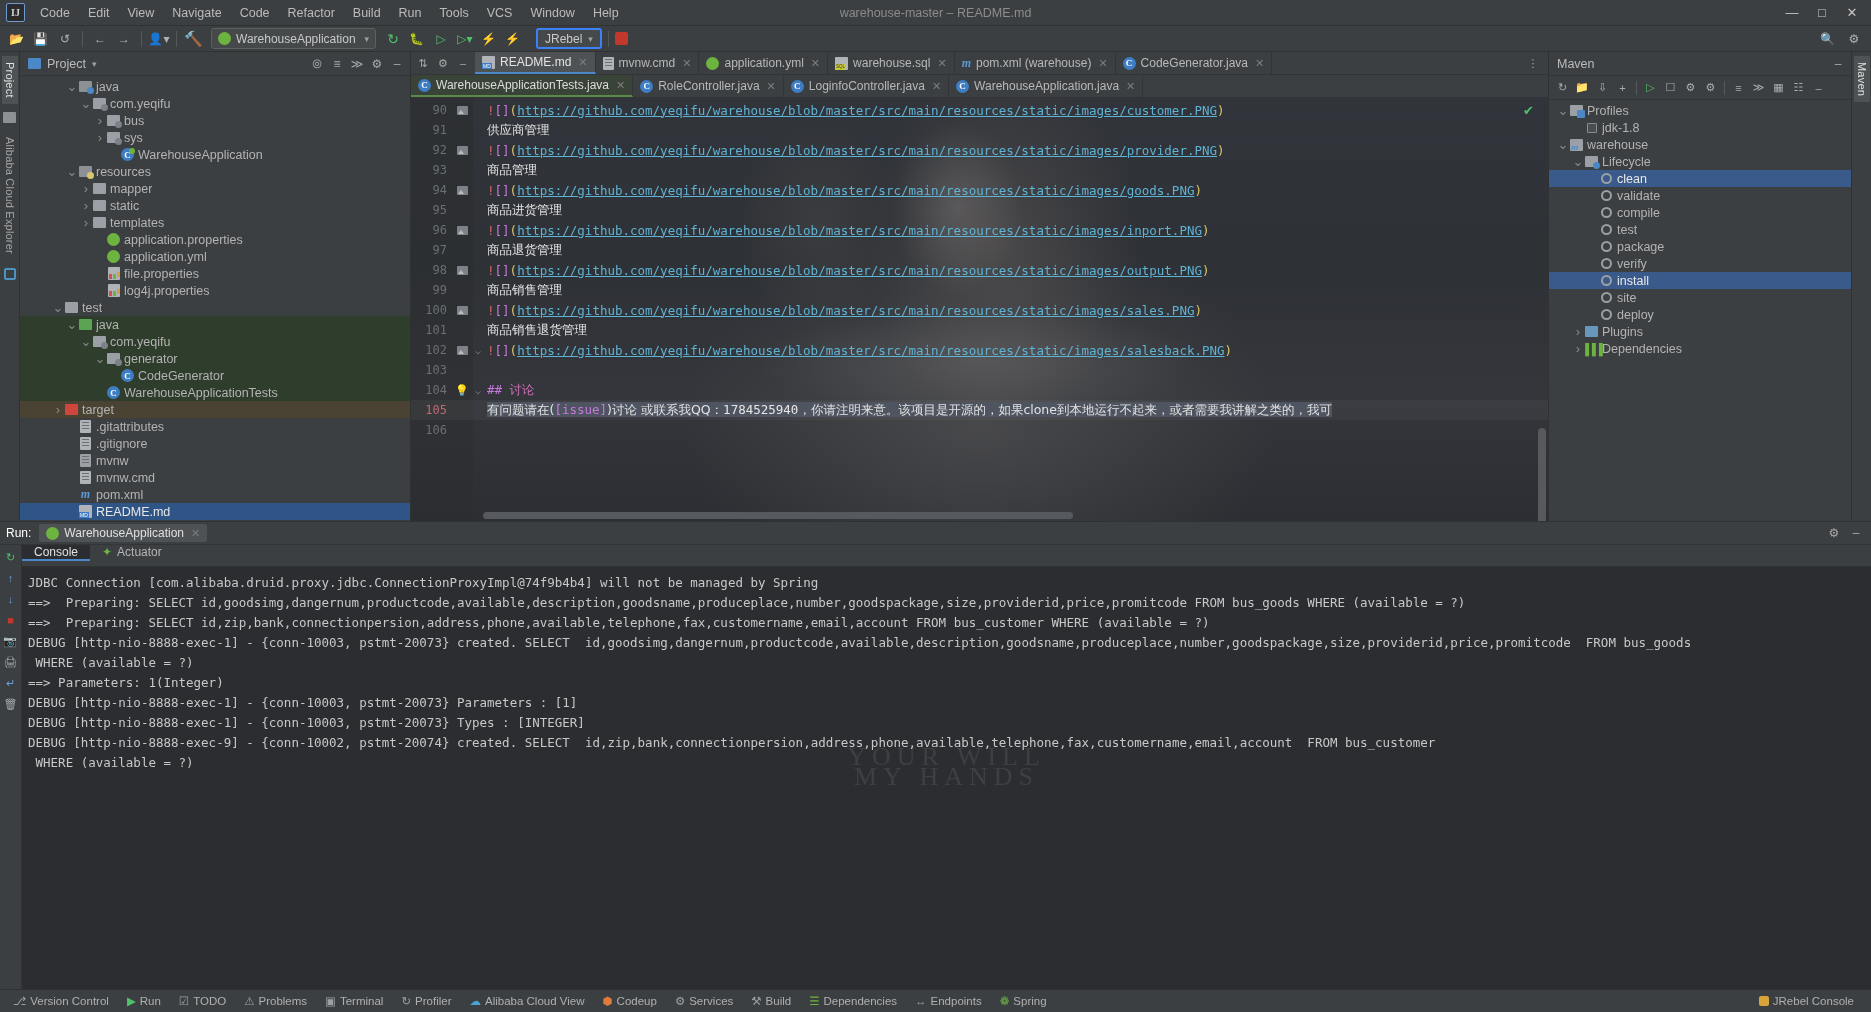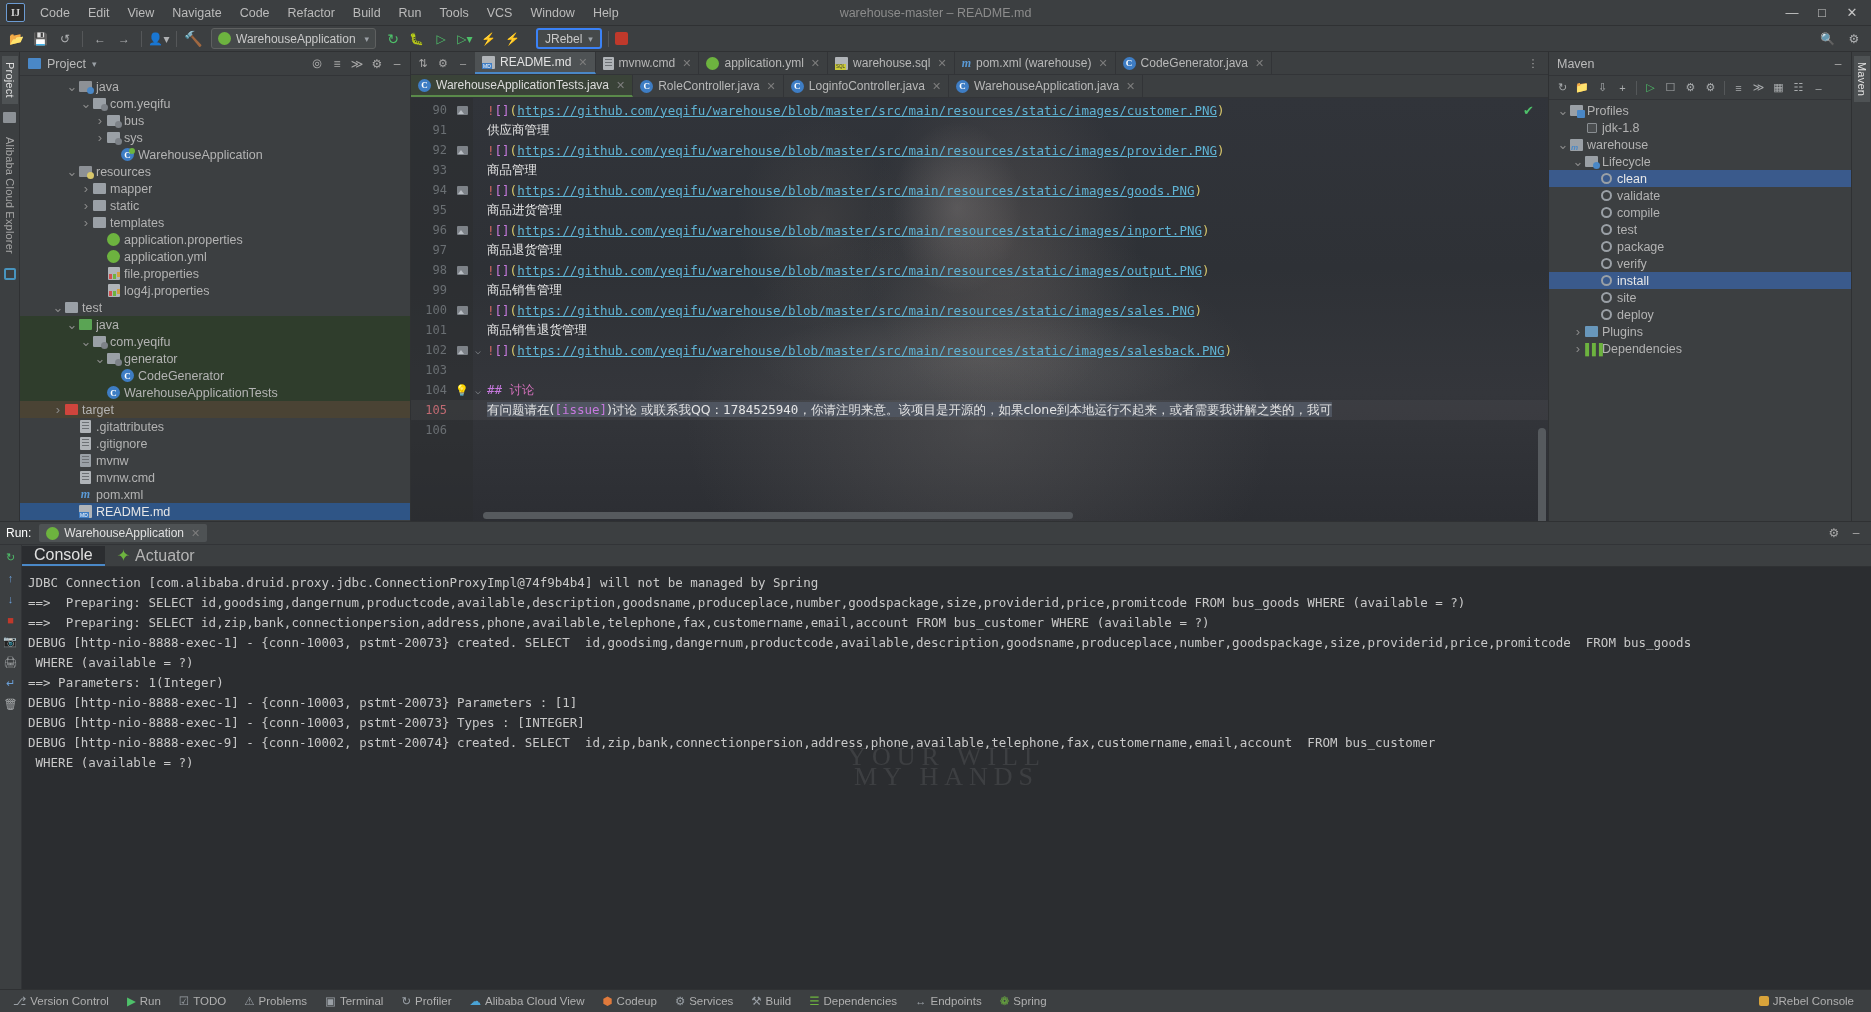--- a/index.html
+++ b/index.html
@@ -272,21 +272,21 @@
     background:#4e5254; color:#e0e0e0; border-radius:2px;
   }
   .run-head-right{margin-left:auto;padding-right:6px;display:flex;gap:4px;align-items:center;}
   .run-body { flex:1 1 auto; display:flex; min-height:0; }
   .run-left-strip {
     width: 22px; flex:0 0 22px; background:#3c3f41; display:flex; flex-direction:column;
     align-items:center; padding-top:3px; gap:3px; border-right:1px solid #323437;
   }
   .rbtn{width:18px;height:18px;display:flex;align-items:center;justify-content:center;font-size:11px;color:#a9acae;border-radius:3px;}
   .console-col { flex:1 1 auto; display:flex; flex-direction:column; min-width:0;}
-  .console-tabs { height:22px; display:flex; align-items:center; font-size:16px; background:#3c3f41; border-bottom:1px solid #2f3133;}
+  .console-tabs { height:22px; display:flex; align-items:flex-start; font-size:12px; background:#3c3f41; border-bottom:1px solid #2f3133;}
   .ctab { display:flex;align-items:center;gap:5px;padding:0 12px;color:#b4b4b4;}
   .ctab.active{background:#2b2d30;color:#e0e0e0;border-bottom:2px solid #4a88c7;}
   .console {
     flex:1 1 auto; background:#2b2d30; color:#c8c8c8;
     font-family:"DejaVu Sans Mono", monospace; font-size:12.5px;
     padding: 6px 0 0 6px; overflow:hidden; position:relative; line-height:20px;
   }
   .console-wm {
     position:absolute; left:0; right:0; top:180px; text-align:center;
     color: rgba(200,200,200,.12); font-family:"Liberation Serif", serif;

